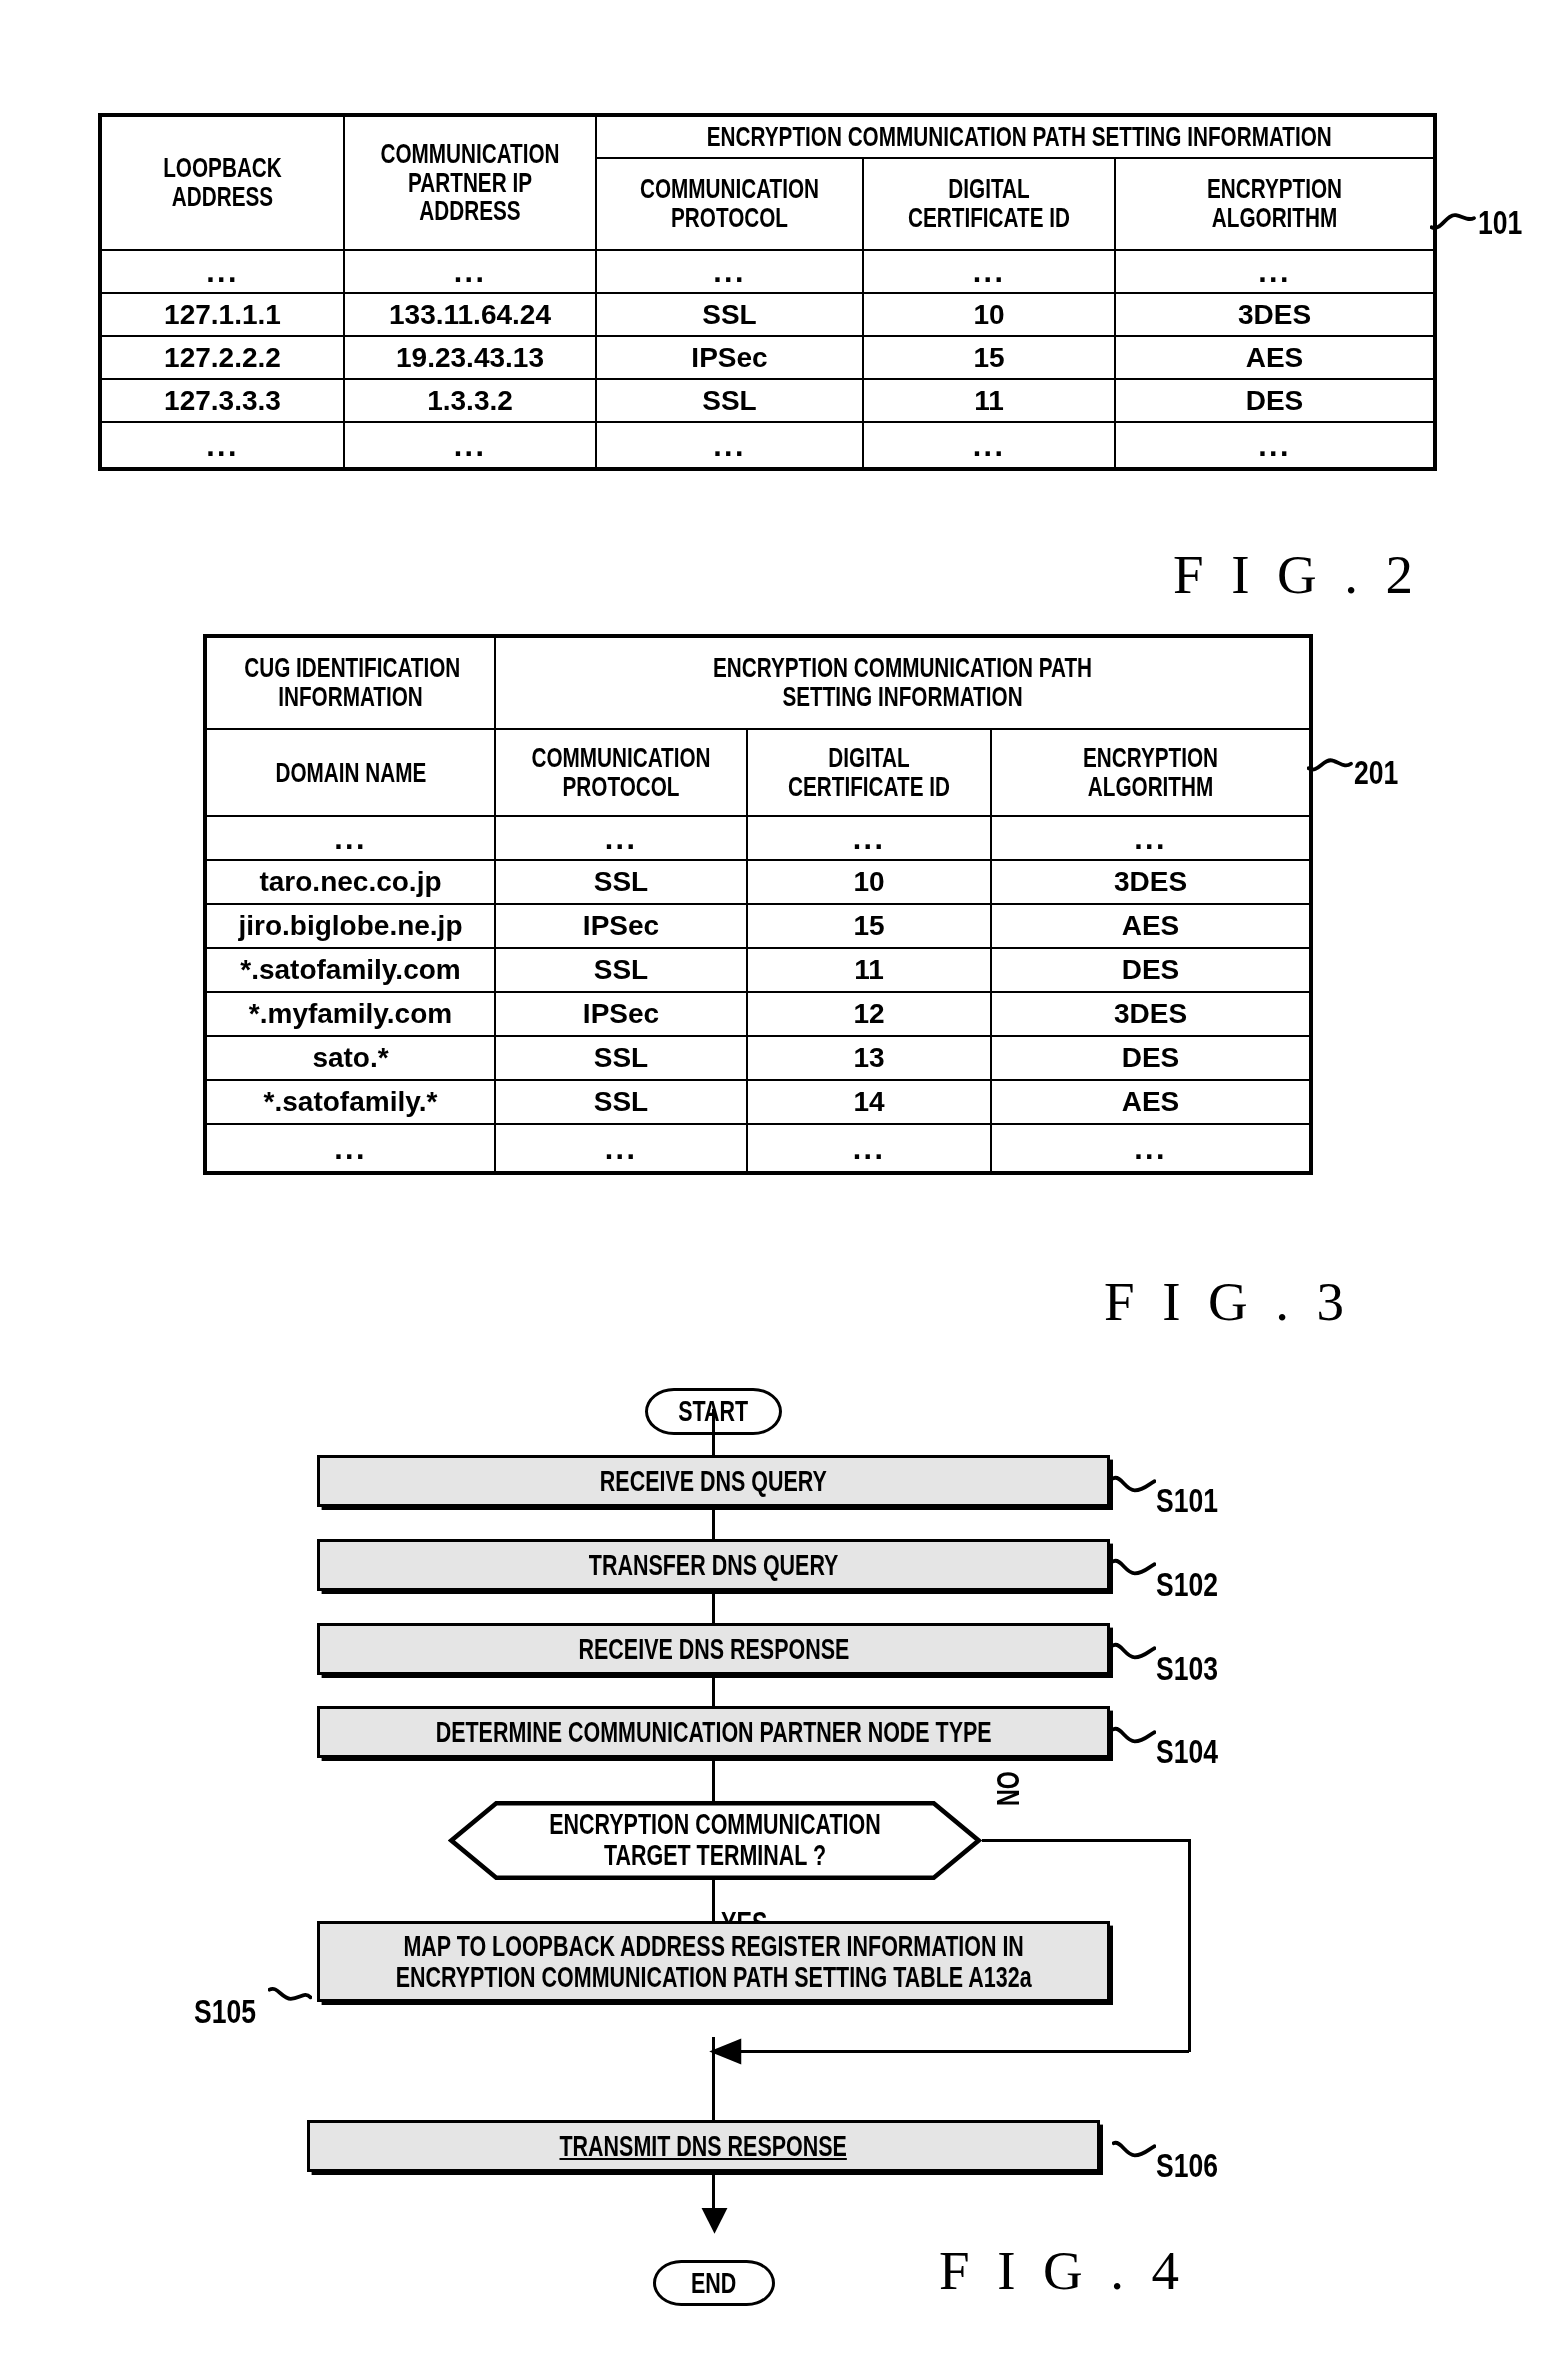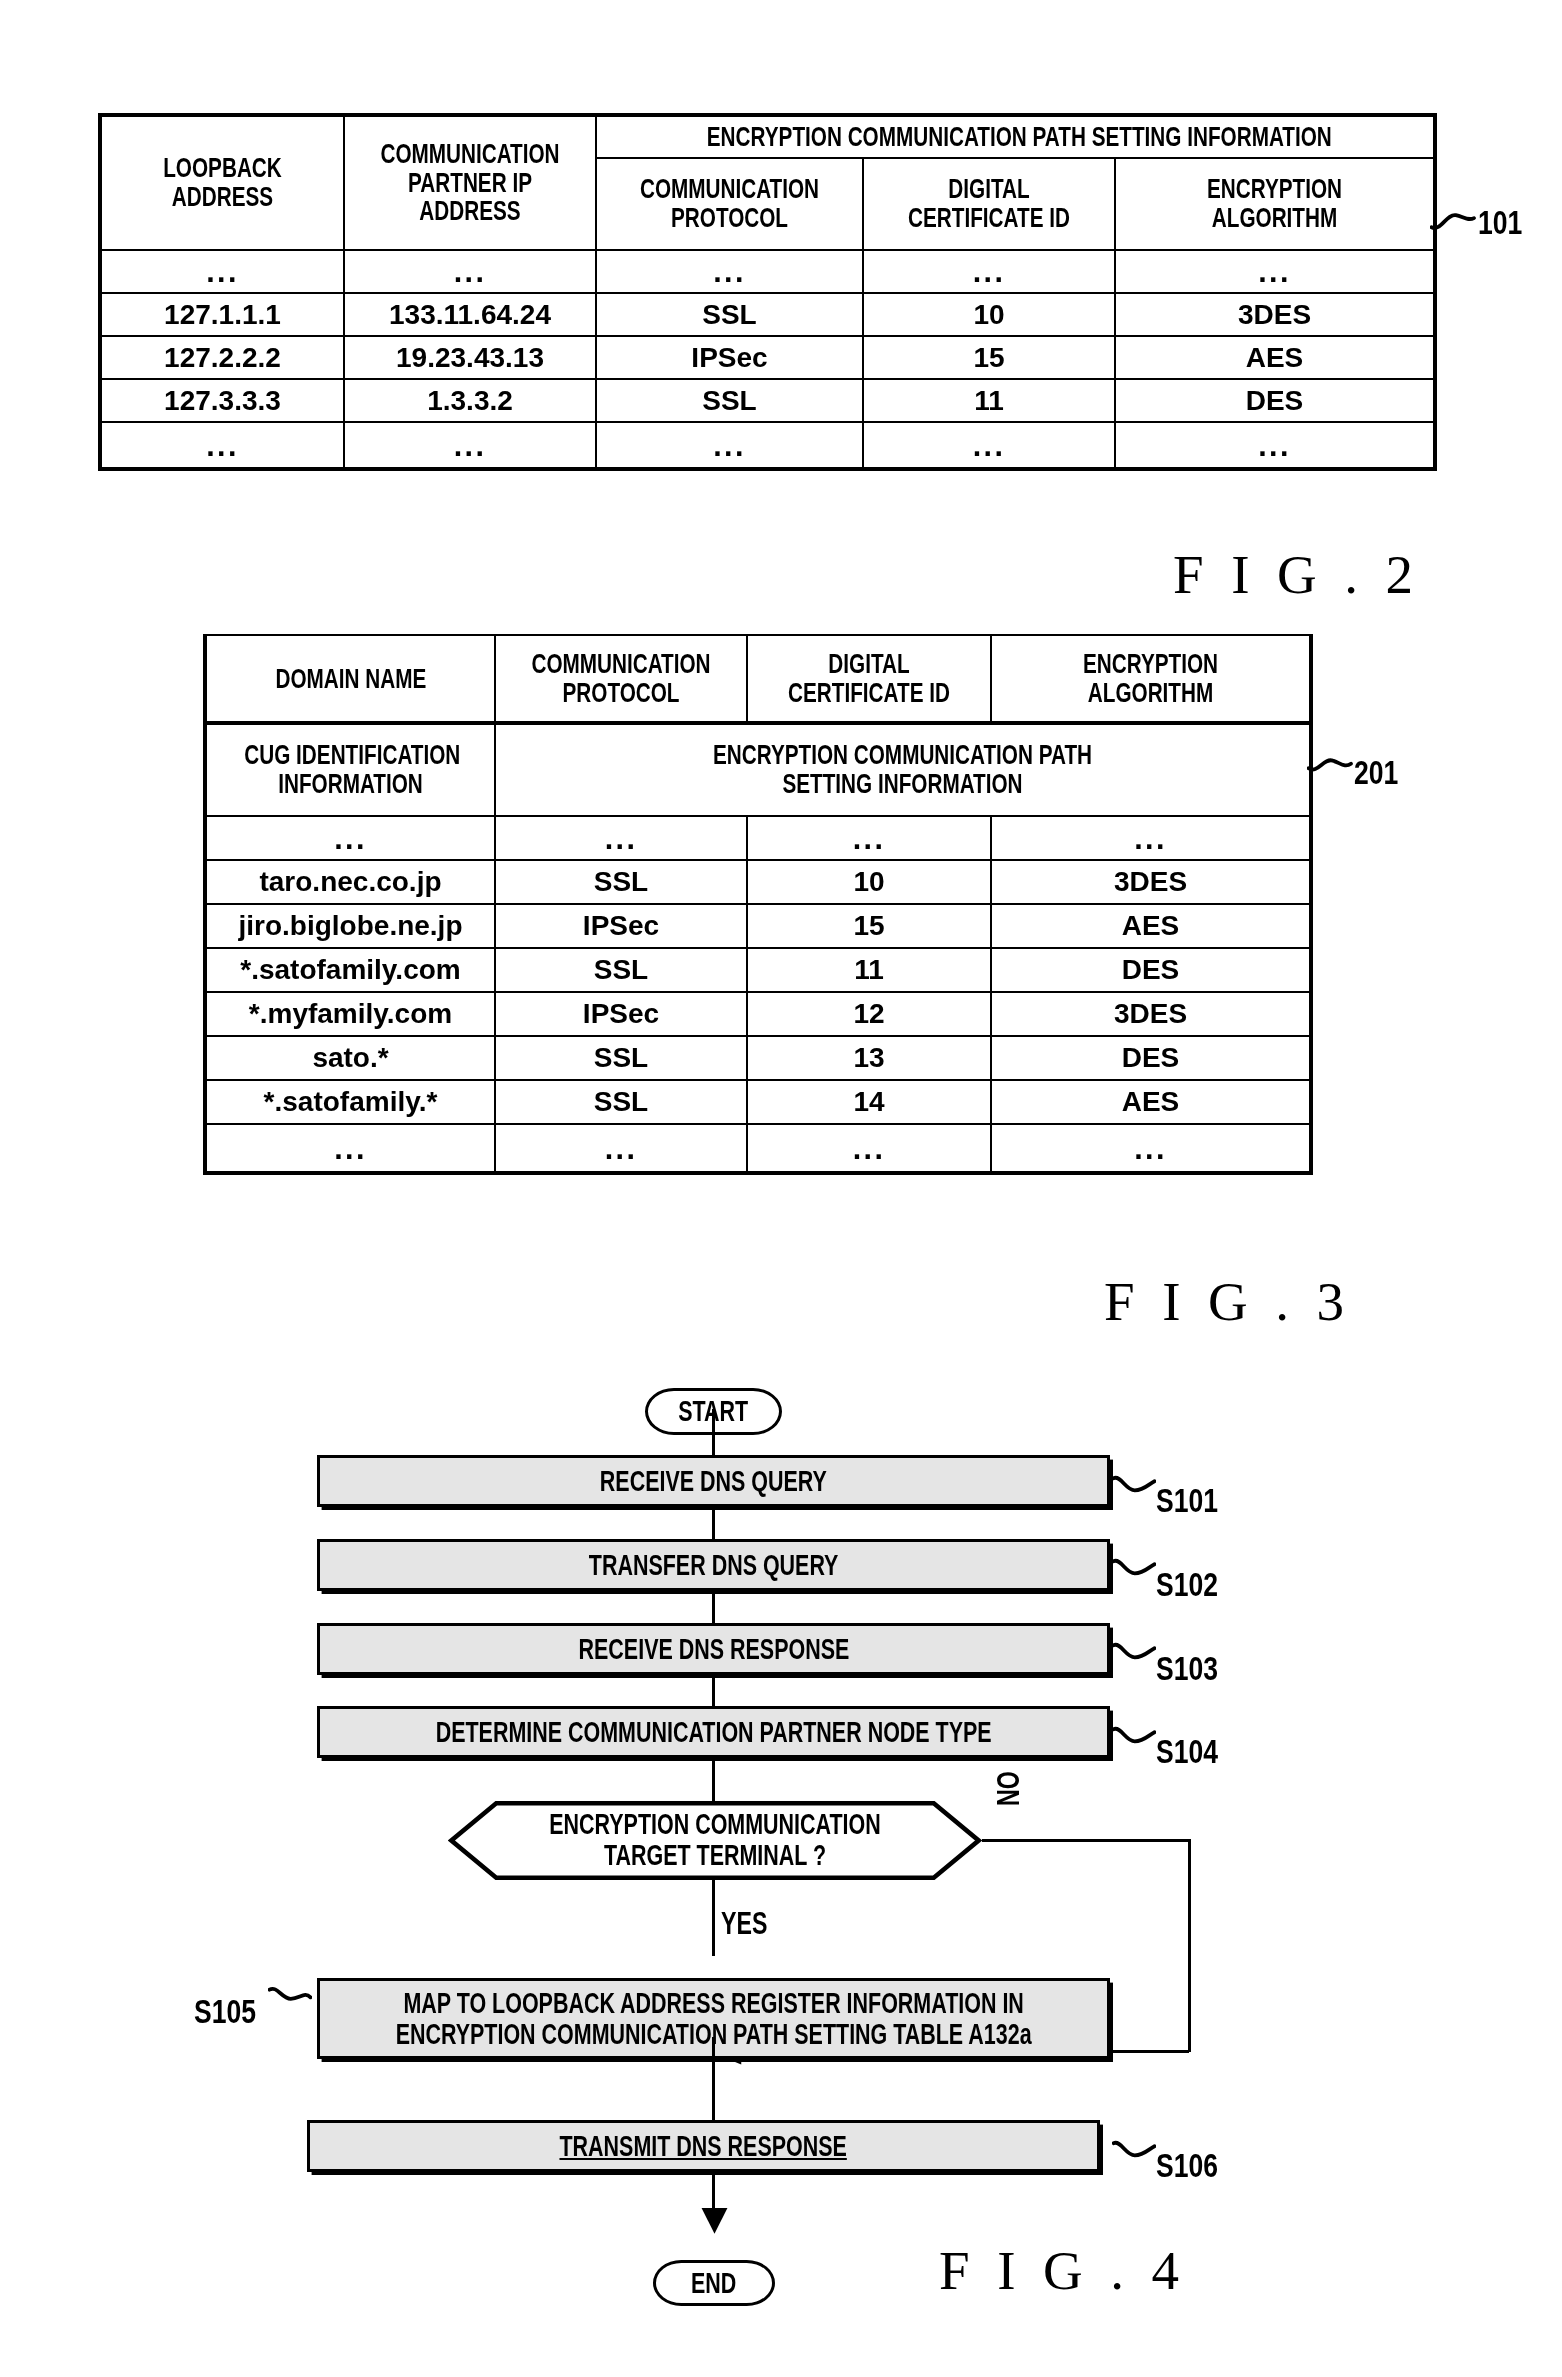--- a/index.html
+++ b/index.html
@@ -240,53 +240,53 @@
 
 <table class="ptable" style="left:203px; top:634px; width:1106px;">
   <colgroup>
     <col style="width:290px">
     <col style="width:252px">
     <col style="width:244px">
     <col style="width:320px">
   </colgroup>
   <tbody>
     <tr>
+      <td class="outer-top outer-left" style="height:90px">
+        <span class="cellwrap hdr">
+          <span class="ln cond">CUG IDENTIFICATION</span>
+          <span class="ln cond">INFORMATION</span>
+        </span>
+      </td>
+      <td colspan="3" class="outer-top outer-right">
+        <span class="cellwrap hdr">
+          <span class="ln cond">ENCRYPTION COMMUNICATION PATH</span>
+          <span class="ln cond">SETTING INFORMATION</span>
+        </span>
+      </td>
+    </tr>
+    <tr>
       <td class="outer-left" style="height:85px">
         <span class="cond hdr" style="display:inline-block">DOMAIN NAME</span>
       </td>
       <td>
         <span class="cellwrap hdr">
           <span class="ln cond">COMMUNICATION</span>
           <span class="ln cond">PROTOCOL</span>
         </span>
       </td>
       <td>
         <span class="cellwrap hdr">
           <span class="ln cond">DIGITAL</span>
           <span class="ln cond">CERTIFICATE ID</span>
         </span>
       </td>
       <td class="outer-right">
         <span class="cellwrap hdr">
           <span class="ln cond">ENCRYPTION</span>
           <span class="ln cond">ALGORITHM</span>
-        </span>
-      </td>
-    </tr>
-    <tr>
-      <td class="outer-top outer-left" style="height:90px">
-        <span class="cellwrap hdr">
-          <span class="ln cond">CUG IDENTIFICATION</span>
-          <span class="ln cond">INFORMATION</span>
-        </span>
-      </td>
-      <td colspan="3" class="outer-top outer-right">
-        <span class="cellwrap hdr">
-          <span class="ln cond">ENCRYPTION COMMUNICATION PATH</span>
-          <span class="ln cond">SETTING INFORMATION</span>
         </span>
       </td>
     </tr>
 
     <tr>
       <td class="outer-left lft" style="height:42px"><span class="condl dots">...</span></td>
       <td class="lft"><span class="condl dots">...</span></td>
       <td class="lft"><span class="condl dots">...</span></td>
       <td class="outer-right lft"><span class="condl dots">...</span></td>
     </tr>
@@ -398,21 +398,21 @@
 <div class="fc-line" style="left:982px; top:1839px; width:209px; height:3px;"></div>
 <div class="fc-line" style="left:1188px; top:1839px; width:3px; height:213px;"></div>
 <div class="fc-line" style="left:732px; top:2050px; width:457px; height:3px;"></div>
 <svg class="squig" style="left:709px; top:2037px; width:34px; height:29px;" viewBox="0 0 44 38">
   <polygon points="0,19 42,2 42,36" fill="#000"></polygon>
 </svg>
 
 <div class="fc-line" style="left:712px; top:1880px; width:3px; height:76px;"></div>
 <div class="fc-yn" style="left:721px; top:1906px;">YES</div>
 
-<div class="fc-box" style="left:317px; top:1978px; width:793px; height:81px;">
+<div class="fc-box" style="left:317px; top:1921px; width:793px; height:81px;">
   <span class="txt2">
     <span class="cond" style="display:block">MAP TO LOOPBACK ADDRESS REGISTER INFORMATION IN</span>
     <span class="cond" style="display:block">ENCRYPTION COMMUNICATION PATH SETTING TABLE A132a</span>
   </span>
 </div>
 <svg class="squig" style="left:268px; top:1979px; width:44px; height:26px;" viewBox="0 0 58 34">
   <path d="M2 14 C 12 8, 18 26, 30 26 C 42 26, 48 16, 56 24" stroke="#000" stroke-width="5" fill="none" stroke-linecap="round"></path>
 </svg>
 <div class="fc-label" style="left:194px; top:1992px;">S105</div>
 

